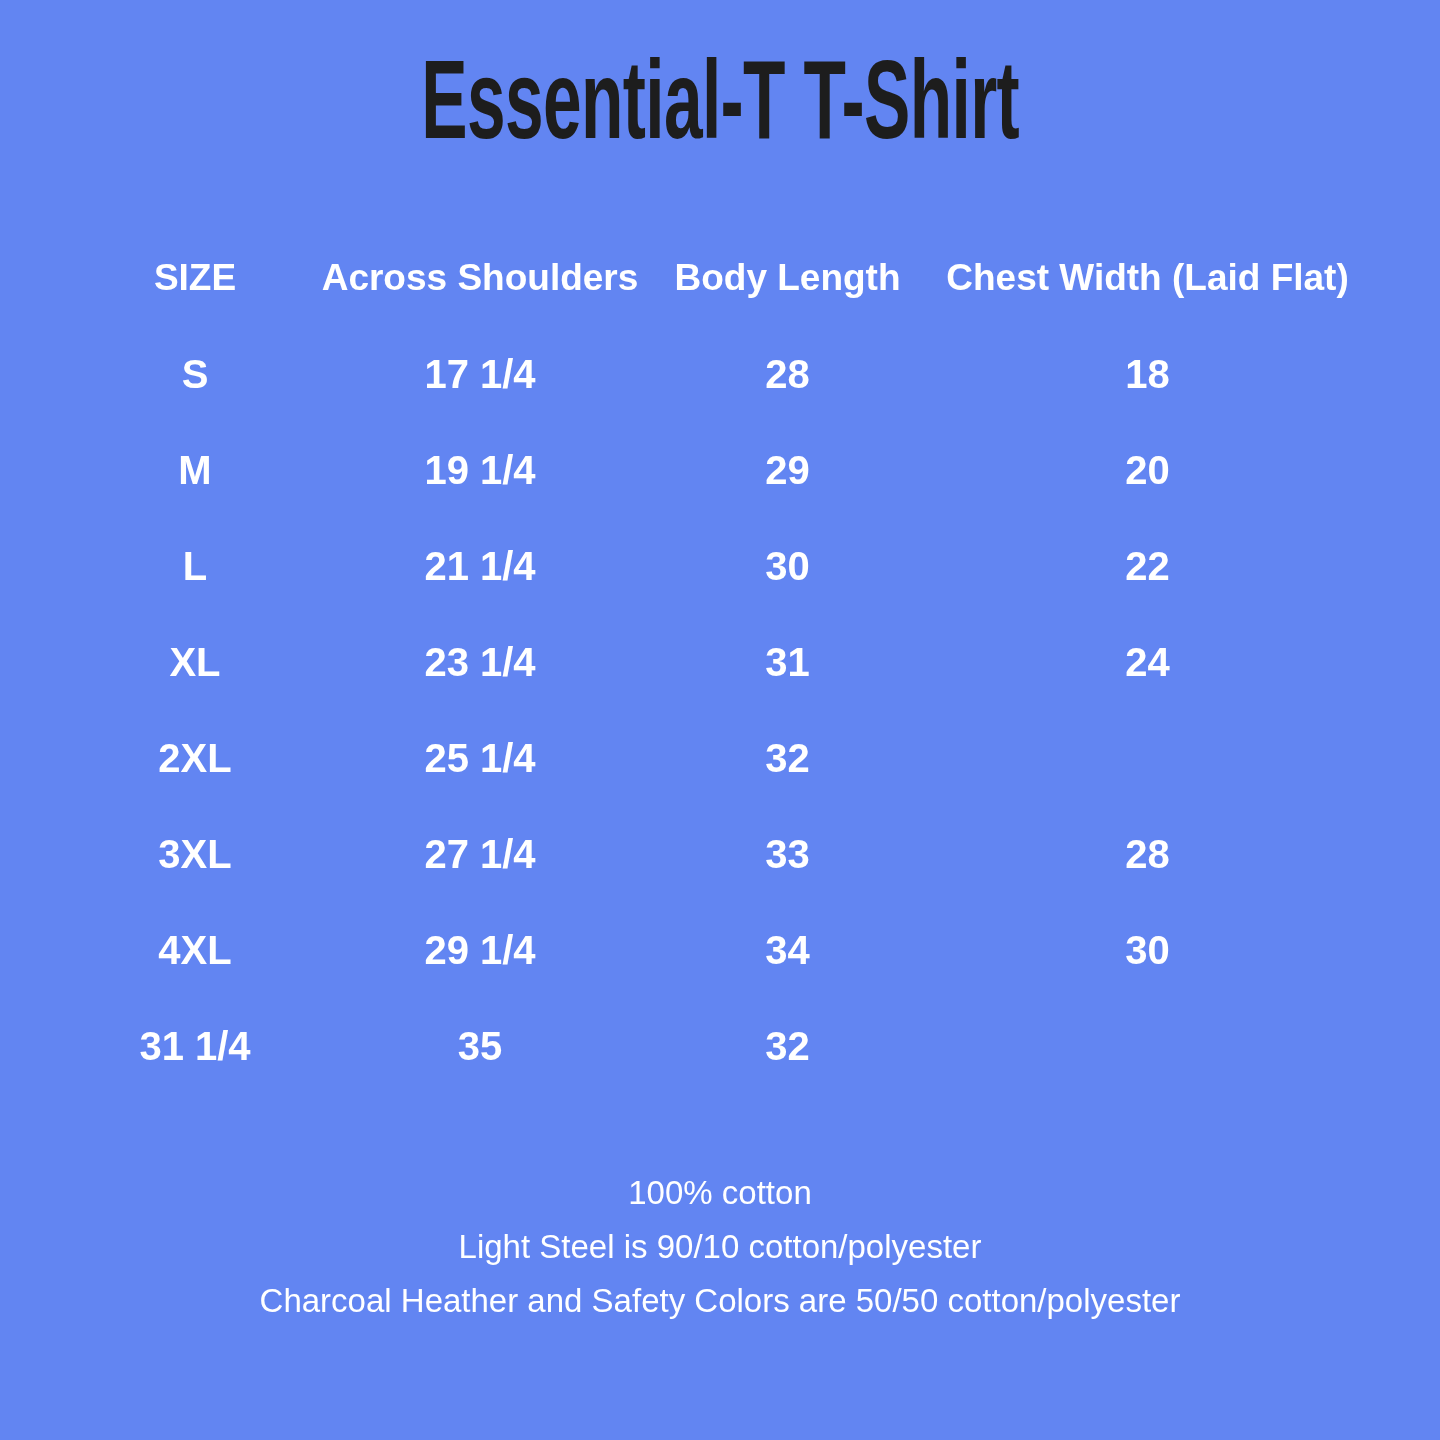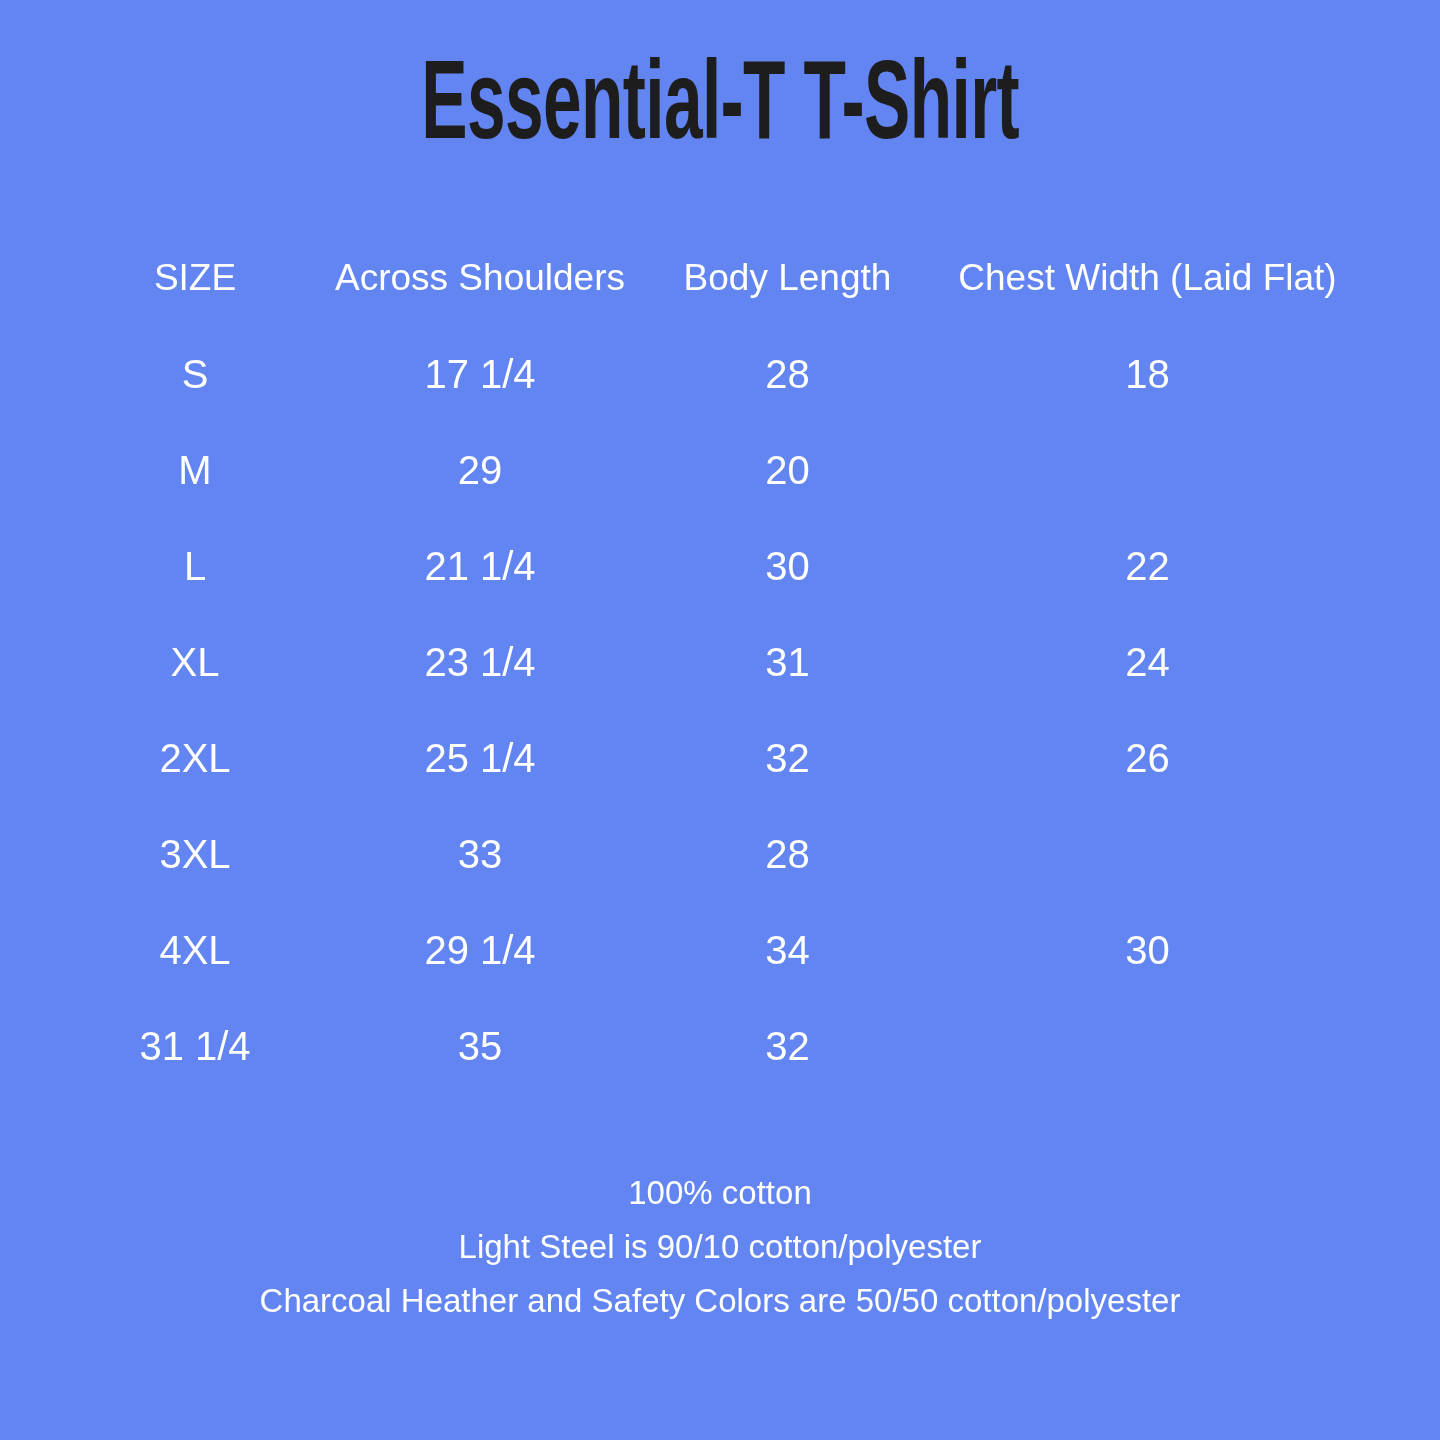--- a/index.html
+++ b/index.html
@@ -45,21 +45,21 @@
     display: grid;
     grid-template-columns: 190px 380px 235px 485px;
     height: 96px;
   }
   .cell {
     display: flex;
     align-items: center;
     justify-content: center;
     text-align: center;
     font-size: 40px;
-    font-weight: 400;
+    font-weight: 700;
     color: #FFFFFF;
     white-space: nowrap;
   }
   .header-row .cell {
     font-size: 37px;
   }
   .notes {
     position: absolute;
     top: 1166px;
     left: 0;
@@ -92,43 +92,44 @@
     </div>
     <div>
         <div class="row">
           <div class="cell">S</div>
           <div class="cell">17 1/4</div>
           <div class="cell">28</div>
           <div class="cell">18</div>
         </div>
         <div class="row">
           <div class="cell">M</div>
+          <div class="cell">19 1/4</div>
           <div class="cell">29</div>
           <div class="cell">20</div>
         </div>
         <div class="row">
           <div class="cell">L</div>
           <div class="cell">21 1/4</div>
           <div class="cell">30</div>
           <div class="cell">22</div>
         </div>
         <div class="row">
           <div class="cell">XL</div>
           <div class="cell">23 1/4</div>
           <div class="cell">31</div>
           <div class="cell">24</div>
         </div>
         <div class="row">
           <div class="cell">2XL</div>
           <div class="cell">25 1/4</div>
           <div class="cell">32</div>
-          <div class="cell">26</div>
         </div>
         <div class="row">
           <div class="cell">3XL</div>
+          <div class="cell">27 1/4</div>
           <div class="cell">33</div>
           <div class="cell">28</div>
         </div>
         <div class="row">
           <div class="cell">4XL</div>
           <div class="cell">29 1/4</div>
           <div class="cell">34</div>
           <div class="cell">30</div>
         </div>
         <div class="row">

